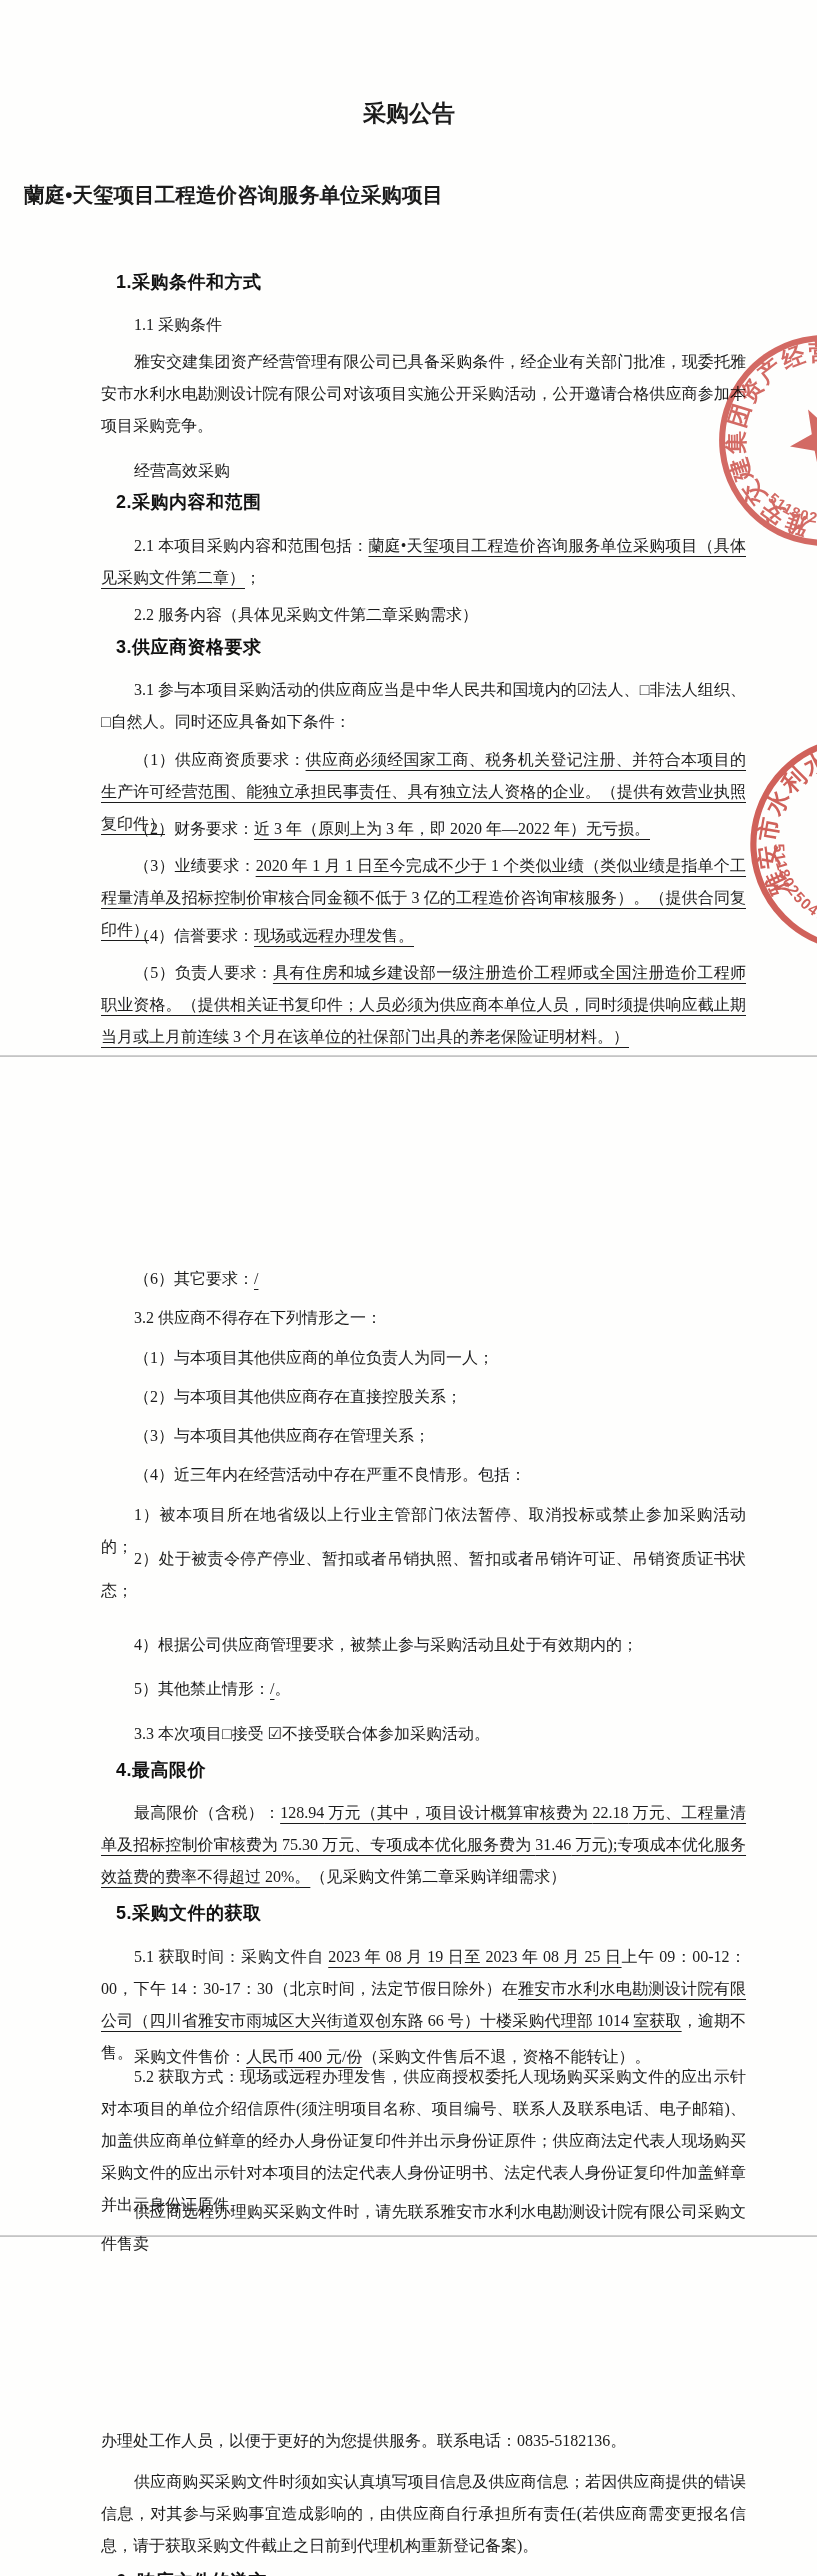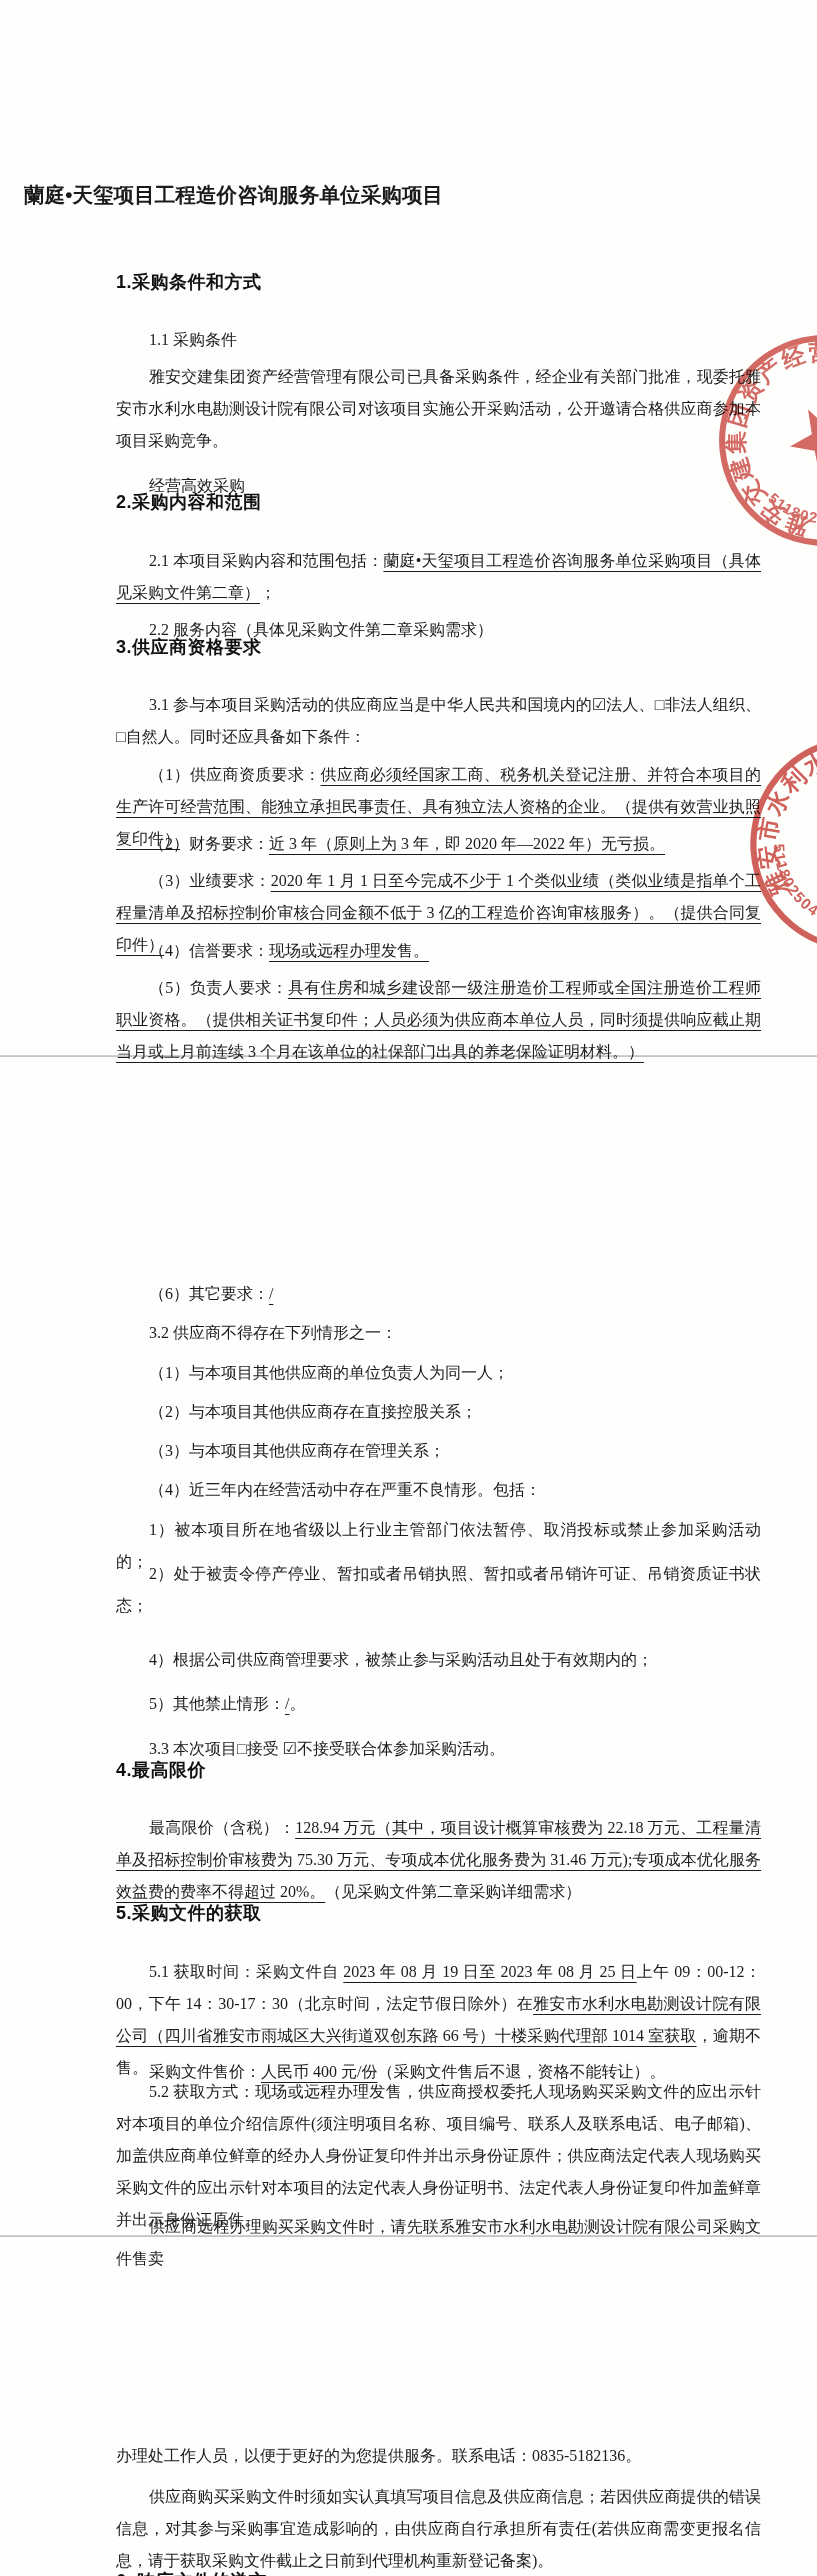--- a/index.html
+++ b/index.html
@@ -1,18 +1,18 @@
 <!DOCTYPE html>
 <html style="font-size:8.2px"><head>
 <meta charset="utf-8">
 <style>
   html,body{margin:0;padding:0;background:#777;}
   .page{position:relative;width:818px;height:3467px;background:#fefefd;overflow:hidden;
         font-family:"Liberation Serif","DejaVu Sans",serif;color:#1b1b1b;}
-  .ln{position:absolute;left:101px;width:645px;font-size:16px;line-height:32px;margin:15px;text-align:justify;}
+  .ln{position:absolute;left:101px;width:645px;font-size:16px;line-height:32px;margin:0;text-align:justify;}
   .ind{text-indent:33px;}
   .h{position:absolute;left:116px;margin:0;font-family:"Liberation Sans","DejaVu Sans",sans-serif;
      font-weight:700;font-size:18px;line-height:24px;color:#111;letter-spacing:0.5px;}
   .title{position:absolute;left:0;width:100%;text-align:center;margin:0;
          font-family:"Liberation Sans","DejaVu Sans",sans-serif;font-weight:700;font-size:23px;}
   .subtitle{position:absolute;left:0;width:100%;margin:0;
             font-family:"Liberation Sans","DejaVu Sans",sans-serif;font-weight:700;font-size:20.6px;padding-left:24px;}
   .u{text-decoration:underline;text-decoration-thickness:1px;text-underline-offset:4.6px;}
   .b{font-weight:400;}
   .sep{position:absolute;left:0;width:100%;height:2.1px;background:linear-gradient(#d6d6d6,#bfbfbf);}
@@ -21,20 +21,21 @@
   .stamp text{font-family:"Liberation Sans","DejaVu Sans",sans-serif;font-weight:700;fill:currentColor;}
 </style>
 </head>
 <body>
 
 <div class="page">
 
   <div class="sep" style="top:1055px"></div>
   <div class="sep" style="top:2235px"></div>
 
+  <p class="title" style="top:98px">采购公告</p>
   <p class="subtitle" style="top:181px">蘭庭•天玺项目工程造价咨询服务单位采购项目</p>
 
   <p class="h" style="top:270px">1.采购条件和方式</p>
   <p class="ln ind" style="top:309px">1.1 采购条件</p>
   <p class="ln ind" style="top:346px">雅安交建集团资产经营管理有限公司已具备采购条件，经企业有关部门批准，现委托雅安市水利水电勘测设计院有限公司对该项目实施公开采购活动，公开邀请合格供应商参加本项目采购竞争。</p>
   <p class="ln ind" style="top:455px">经营高效采购</p>
 
   <p class="h" style="top:490px">2.采购内容和范围</p>
   <p class="ln ind" style="top:530px"><span>2.1 本项目采购内容和范围包括：</span><span class="u">蘭庭•天玺项目工程造价咨询服务单位采购项目（具体见采购文件第二章）</span><span>；</span></p>
   <p class="ln ind" style="top:599px">2.2 服务内容（具体见采购文件第二章采购需求）</p>

